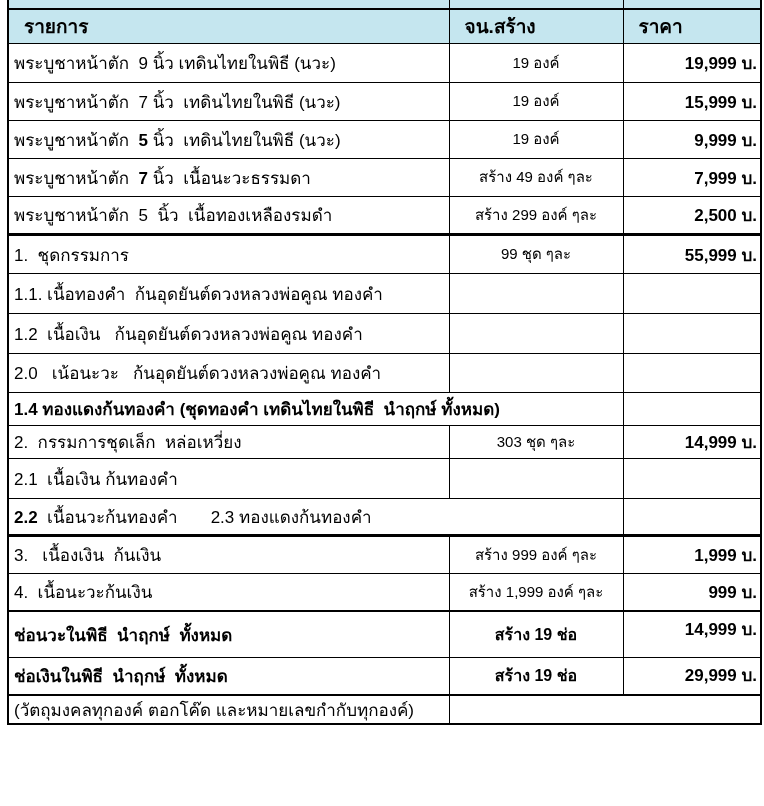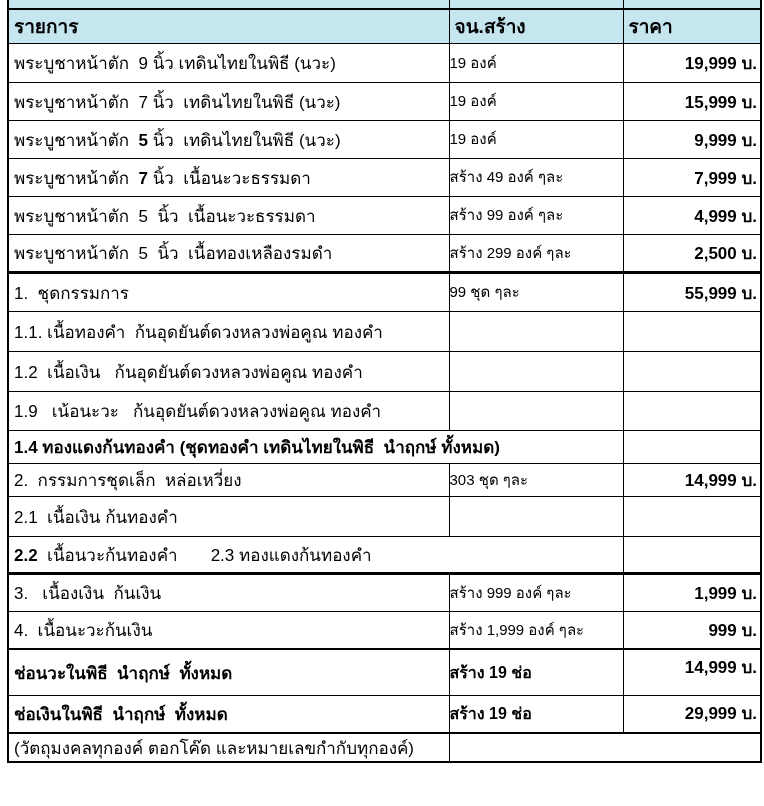--- a/index.html
+++ b/index.html
@@ -36,32 +36,32 @@
     background:var(--header-bg);
     border-top:none;
     border-bottom:2px solid var(--border);
   }
   tr.head th{
     height:34px;
     background:var(--header-bg);
     text-align:left;
     font-size:19px;
     font-weight:bold;
-    padding-left:5px;
+    padding-left:15px;
     white-space:pre-wrap;
   }
   td.c-item{
     font-size:17px;
     text-align:left;
     padding-left:5px;
     white-space:pre-wrap;
   }
   td.c-qty{
     font-size:15px;
-    text-align:left;
+    text-align:center;
     white-space:pre-wrap;
   }
   td.c-price{
     font-size:17px;
     font-weight:bold;
     text-align:right;
     padding-right:3px;
     white-space:pre-wrap;
   }
   span.b{font-weight:bold;}
@@ -106,46 +106,41 @@
           <td class="c-item"><span>พระบูชาหน้าตัก  </span><span class="b">5</span><span> นิ้ว  เทดินไทยในพิธี (นวะ)</span></td>
           <td class="c-qty">19 องค์</td>
           <td class="c-price">9,999 บ.</td>
         </tr>
         <tr style="height: 38px;">
           <td class="c-item"><span>พระบูชาหน้าตัก  </span><span class="b">7</span><span> นิ้ว  เนื้อนะวะธรรมดา</span></td>
           <td class="c-qty">สร้าง 49 องค์ ๆละ</td>
           <td class="c-price">7,999 บ.</td>
         </tr>
         <tr style="height: 38px;">
-          <td class="c-item"><span>พระบูชาหน้าตัก  5  นิ้ว  เนื้อนะวะธรรมดา</span></td>
-          <td class="c-qty">สร้าง 99 องค์ ๆละ</td>
-          <td class="c-price">4,999 บ.</td>
-        </tr>
-        <tr style="height: 38px;">
           <td class="c-item"><span>พระบูชาหน้าตัก  5  นิ้ว  เนื้อทองเหลืองรมดำ</span></td>
           <td class="c-qty">สร้าง 299 องค์ ๆละ</td>
           <td class="c-price">2,500 บ.</td>
         </tr>
         <tr class="thick-top" style="height: 39px; margin-top: 31px;">
           <td class="c-item"><span>1.  ชุดกรรมการ</span></td>
           <td class="c-qty">99 ชุด ๆละ</td>
           <td class="c-price">55,999 บ.</td>
         </tr>
         <tr style="height: 40px;">
           <td class="c-item"><span>1.1. เนื้อทองคำ  ก้นอุดยันต์ดวงหลวงพ่อคูณ ทองคำ</span></td>
           <td class="c-qty"></td>
           <td class="c-price"></td>
         </tr>
         <tr style="height: 40px;">
           <td class="c-item"><span>1.2  เนื้อเงิน   ก้นอุดยันต์ดวงหลวงพ่อคูณ ทองคำ</span></td>
           <td class="c-qty"></td>
           <td class="c-price"></td>
         </tr>
         <tr style="height: 39px;">
-          <td class="c-item"><span>1.9   เน้อนะวะ   ก้นอุดยันต์ดวงหลวงพ่อคูณ ทองคำ</span></td>
+          <td class="c-item"><span>2.0   เน้อนะวะ   ก้นอุดยันต์ดวงหลวงพ่อคูณ ทองคำ</span></td>
           <td class="c-qty"></td>
           <td class="c-price"></td>
         </tr>
         <tr style="height: 33px; font-weight: bold;">
           <td class="c-item" colspan="2"><span>1.4 ทองแดงก้นทองคำ (ชุดทองคำ เทดินไทยในพิธี  นำฤกษ์ ทั้งหมด)</span></td>
           <td class="c-price"></td>
         </tr>
         <tr style="height: 33px; margin-top: 12px;">
           <td class="c-item"><span>2.  กรรมการชุดเล็ก  หล่อเหวี่ยง</span></td>
           <td class="c-qty">303 ชุด ๆละ</td>

